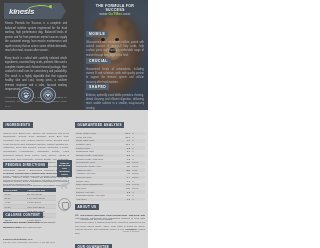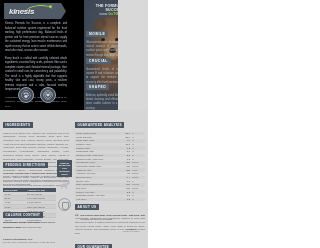--- a/index.html
+++ b/index.html
@@ -1,20 +1,20 @@
 <!DOCTYPE html>
 <html><head>
 <meta charset="utf-8">
 <style>
   html,body{margin:0;padding:0;background:#fff;}
   body{width:148px;height:248px;overflow:hidden;font-family:"Liberation Sans",sans-serif;}
   .page{position:relative;width:148px;height:248px;background:#d9d9d9;overflow:hidden;}
 
   
-  .top{position:relative;width:118px;height:110px;background:#000000;overflow:hidden;}
+  .top{position:relative;width:148px;height:110px;background:#404040;overflow:hidden;}
   .photo{position:absolute;left:84px;top:0;width:64px;height:110px;overflow:hidden;}
   .photo .sky{position:absolute;inset:0;background:
       radial-gradient(ellipse 60% 50% at 55% 40%, rgba(120,92,70,.95) 0%, rgba(78,64,58,.75) 42%, rgba(61,70,82,0) 72%),
       linear-gradient(160deg,#4a5562 0%,#3d4652 55%,#343c47 100%);}
   .photo .dogbody{position:absolute;left:2px;top:16px;width:56px;height:84px;border-radius:48% 52% 45% 55%/58% 42% 58% 42%;
       background:radial-gradient(ellipse at 45% 35%, #8d6a4e 0%, #6d5240 38%, #4d4038 62%, rgba(61,70,82,0) 80%);
       filter:blur(1.2px);}
   .photo .dogface{position:absolute;left:12px;top:24px;width:34px;height:40px;border-radius:50% 50% 46% 46%/48% 48% 56% 56%;
       background:radial-gradient(ellipse at 50% 42%, #a07a57 0%, #7a5c43 45%, #54443a 78%, rgba(61,70,82,0) 100%);
       filter:blur(.8px);}

